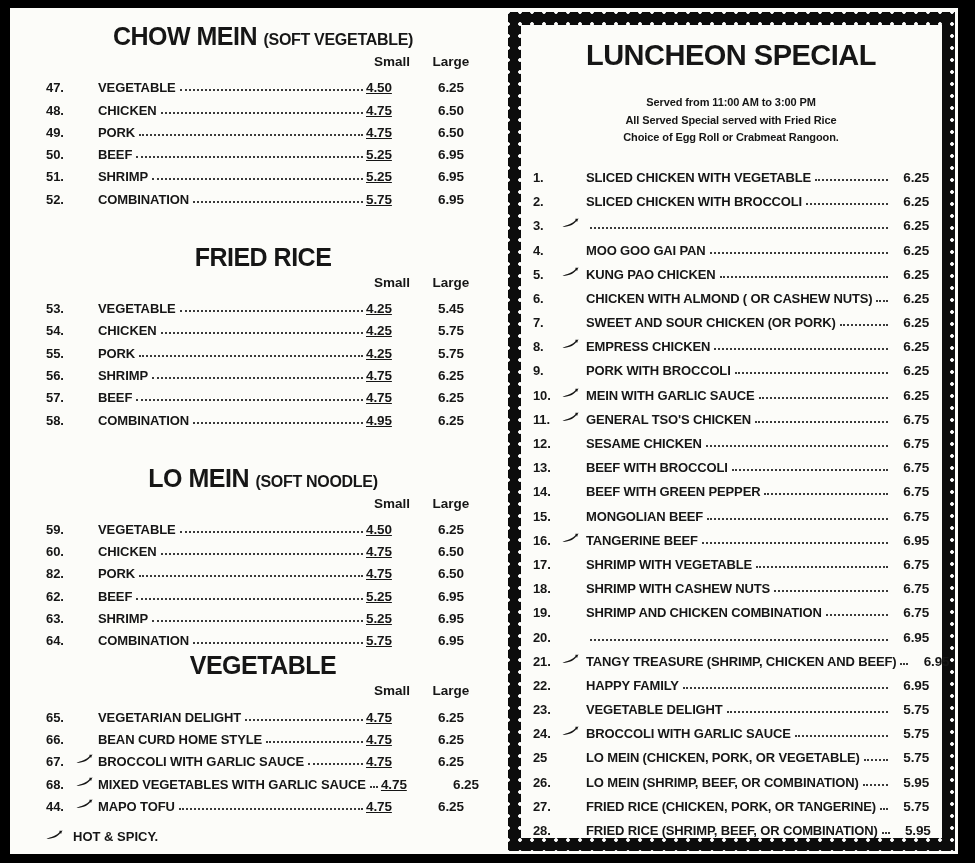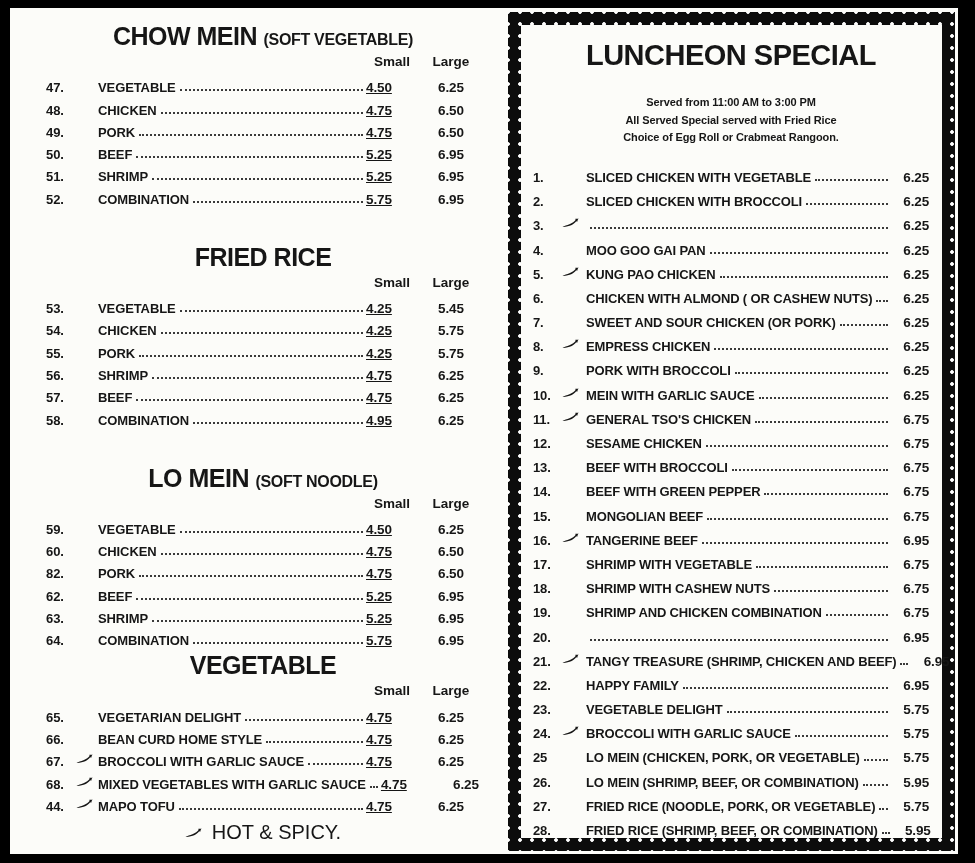--- a/index.html
+++ b/index.html
@@ -41,22 +41,21 @@
   .num{width:30px;flex:none;}
   .slot{width:22px;flex:none;}
   .iname{white-space:nowrap;}
   .leader{flex:1;min-width:8px;border-bottom:2px dotted #3a3a3a;margin:0 3px 4px 4px;}
   .p{flex:none;font-size:13.5px;}
   .ps{width:52px;text-align:left;text-decoration:underline;}
   .pl{width:58px;text-align:center;margin-left:4px;}
   .pepper{width:17px;height:11px;fill:var(--ink);display:inline-block;margin-bottom:2px;}
   .footer-note{
     margin-top:auto;
-    text-align:center;
-    font-size:20px;font-weight:400;
+    font-size:13px;font-weight:700;
     padding:0 0 4px 0;
   }
   .footer-note .pepper{margin-right:10px;margin-bottom:1px;}
   
   .lunch-box{
     position:absolute;right:3px;top:4px;width:447px;height:839px;
     box-sizing:border-box;
     background-color:#0c0c0c;
     background-image:radial-gradient(circle,#ffffff 1.5px,rgba(255,255,255,0) 2.2px);
     background-size:12px 12px;
@@ -516,21 +515,21 @@
           <div class="l-row">
             <span class="l-num">26.</span>
             <span class="l-slot"></span>
             <span class="l-name">LO MEIN (SHRIMP, BEEF,  OR COMBINATION)</span>
             <span class="l-leader"></span>
             <span class="l-price">5.95</span>
           </div>
           <div class="l-row">
             <span class="l-num">27.</span>
             <span class="l-slot"></span>
-            <span class="l-name">FRIED RICE (NOODLE, PORK, OR VEGETABLE)</span>
+            <span class="l-name">FRIED RICE (CHICKEN, PORK, OR TANGERINE)</span>
             <span class="l-leader"></span>
             <span class="l-price">5.75</span>
           </div>
           <div class="l-row">
             <span class="l-num">28.</span>
             <span class="l-slot"></span>
             <span class="l-name">FRIED RICE (SHRIMP, BEEF,  OR COMBINATION)</span>
             <span class="l-leader"></span>
             <span class="l-price">5.95</span>
           </div>

